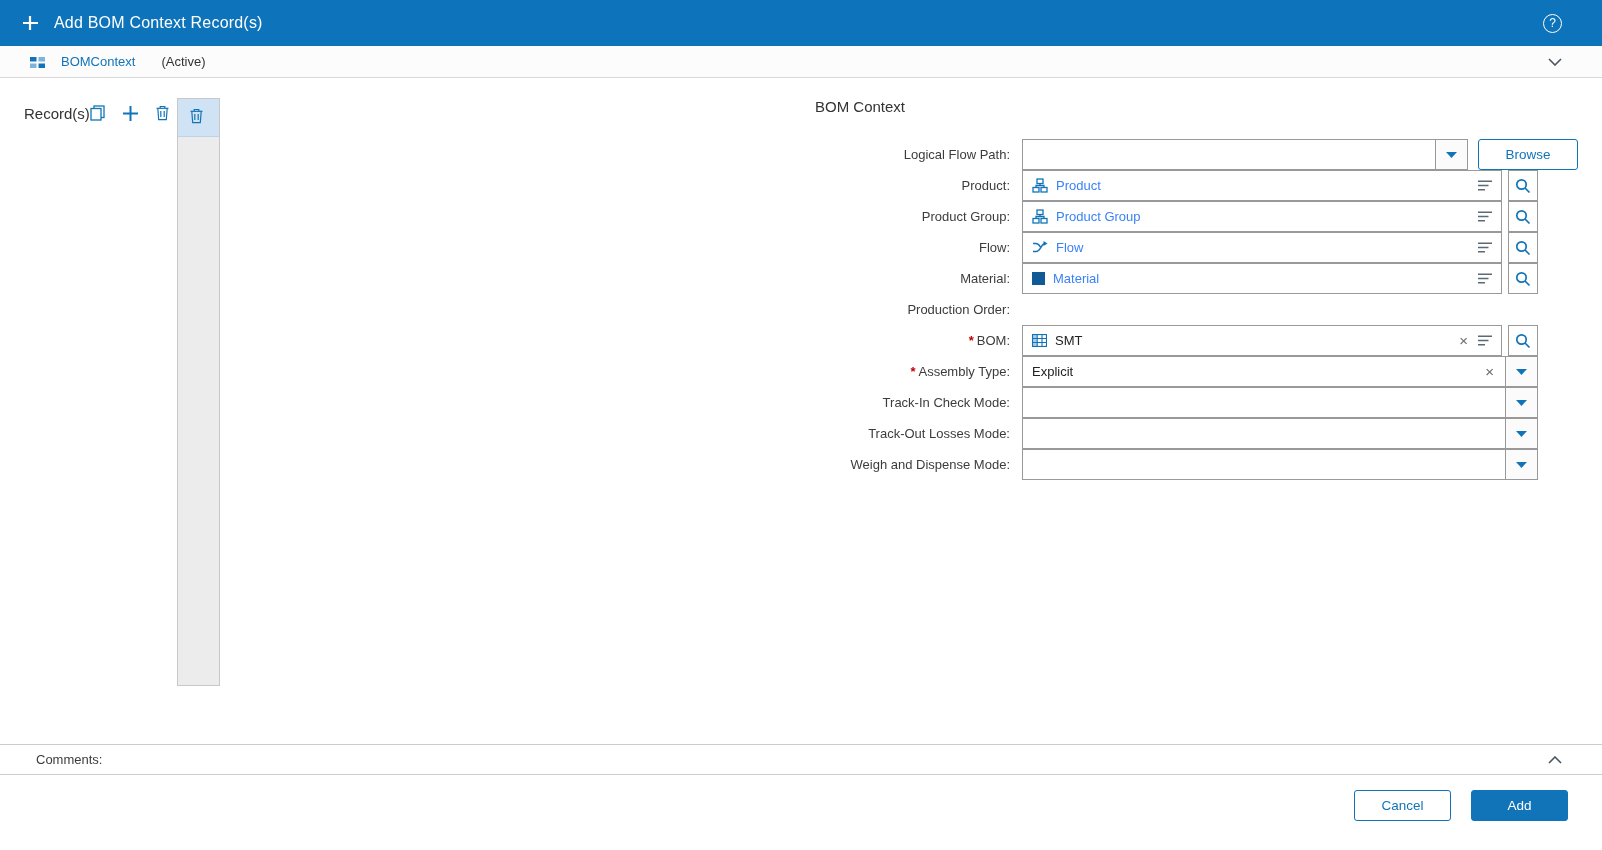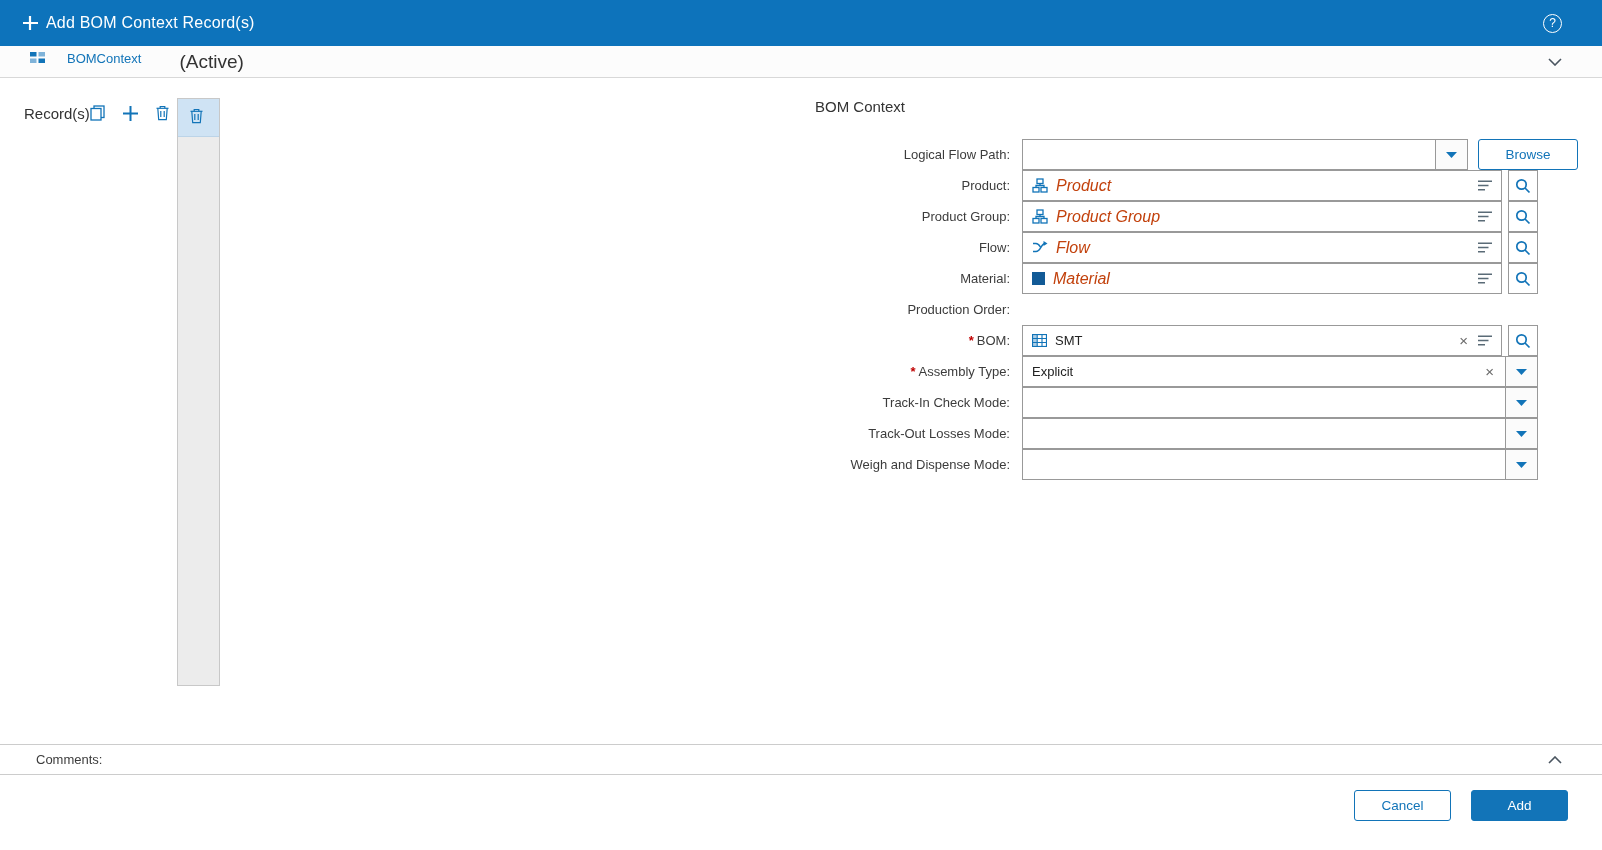--- a/index.html
+++ b/index.html
@@ -1,29 +1,29 @@
 <!DOCTYPE html>
 <html><head>
 <meta charset="utf-8">
 <style>
   *{box-sizing:border-box;margin:0;padding:0}
   html,body{width:1602px;height:850px;overflow:hidden}
   body{font-family:"Liberation Sans","DejaVu Sans",sans-serif;background:#fff;color:#333}
 
   
   .topbar{height:46px;background:#0d73bb;display:flex;align-items:center;justify-content:space-between;padding:0 40px 0 22px}
-  .topbar-left{display:flex;align-items:center;gap:8px}
+  .topbar-left{display:flex;align-items:center;gap:16px}
   .topbar-title{color:#fff;font-size:16px;font-weight:400;letter-spacing:.2px}
   .help-circle{width:19px;height:19px;border:1.6px solid #fff;border-radius:50%;color:#fff;font-size:12px;display:flex;align-items:center;justify-content:center;cursor:pointer}
 
   
   .subbar{height:32px;background:#fcfcfc;border-bottom:1px solid #d8d8d8;display:flex;align-items:center;justify-content:space-between;padding:0 40px 0 30px}
-  .subbar-left{display:flex;align-items:flex-start;gap:22px}
+  .subbar-left{display:flex;align-items:flex-end;gap:16px}
   .entity-link{color:#1274b8;font-size:13px;text-decoration:none;cursor:pointer}
-  .entity-status{color:#333;font-size:19px;margin-left:16px}
+  .entity-status{color:#333;font-size:13px;margin-left:10px}
 
   
   .main{display:flex;padding:0 24px;height:666px}
   .left-panel{width:761px;padding-top:20px;display:flex;flex-direction:row;flex-shrink:0}
   .left-head{display:flex;align-items:center;justify-content:space-between;height:30px;margin-bottom:6px}
   .panel-title{font-size:15px;color:#333;font-weight:400}
   .tool-icons{display:flex;align-items:center;gap:17px;margin-right:8px}
   .tool-btn{cursor:pointer;display:flex;align-items:center}
   .record-list{border:1px solid #c8c8c8;background:#ececec;height:588px;overflow:hidden}
   .record{background:#cfe3f4;border-bottom:1px solid #bcd4e8;padding:7px 12px 8px 12px;display:flex;justify-content:space-between;align-items:flex-start;cursor:pointer}
@@ -41,21 +41,21 @@
   .field-area{display:flex;align-items:center}
 
   .combo{display:flex;align-items:stretch;border:1px solid #999;background:#fff;height:31px}
   .combo-text{flex:1;display:flex;align-items:center;justify-content:space-between;padding:0 9px;font-size:13px;color:#222}
   .combo-arrow{width:32px;border-left:1px solid #999;background:#fbfbfb;display:flex;align-items:center;justify-content:center;cursor:pointer}
   .combo-wide{width:516px}
   .combo-lfp{width:446px}
 
   .search-input{width:480px;height:31px;border:1px solid #999;background:#fff;display:flex;align-items:center;padding:0 9px;cursor:text}
   .f-icon{display:flex;align-items:center;margin-right:8px}
-  .ph{font-style:italic;color:#c2410c;font-size:16px;flex:1}
+  .ph{color:#3b82f6;font-size:13px;flex:1}
   .val{color:#222;font-size:13px;flex:1}
   .clear-x{color:#6b6b6b;font-size:15px;line-height:1;margin-right:10px;cursor:pointer}
   .filter-ic{display:flex;align-items:center;cursor:pointer}
   .search-btn{width:30px;height:31px;margin-left:6px;border:1px solid #999;background:#fff;display:flex;align-items:center;justify-content:center;cursor:pointer}
 
   .btn-browse{height:31px;width:100px;margin-left:10px;border:1px solid #1274b8;border-radius:3px;background:#fff;color:#1274b8;font-size:13.5px;display:flex;align-items:center;justify-content:center;cursor:pointer}
 
   
   .comments-bar{height:31px;border-top:1px solid #ccc;border-bottom:1px solid #ccc;display:flex;align-items:center;justify-content:space-between;padding:0 40px 0 36px;background:#fff}
   .comments-label{font-size:13px;color:#3c3c3c}

